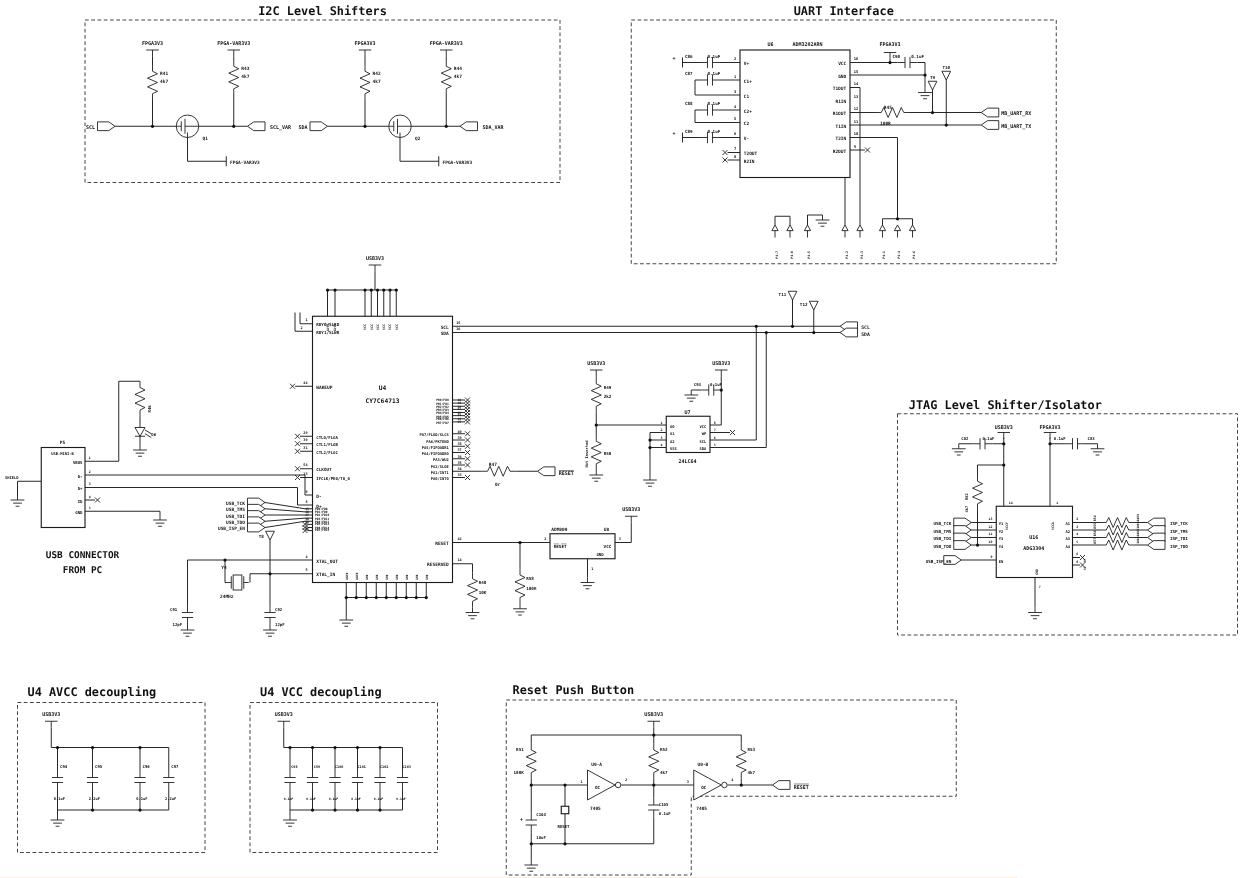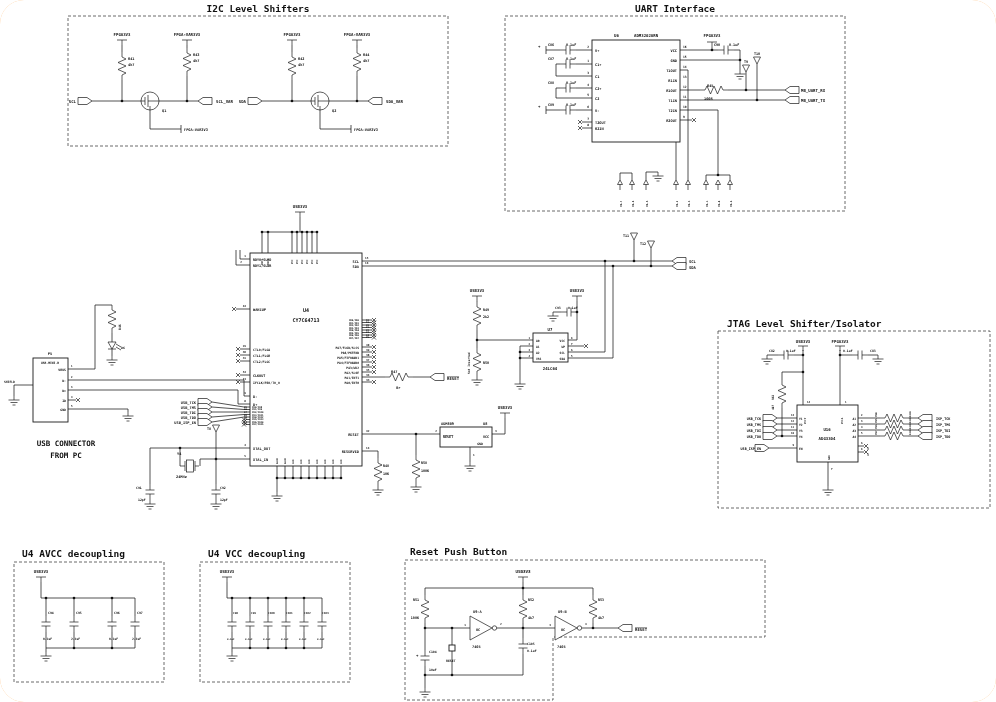--- a/index.html
+++ b/index.html
@@ -1,16 +1,16 @@
 <!DOCTYPE html>
 <html><head>
 <meta charset="utf-8">
 <style>
   html,body{margin:0;padding:0;background:#fff;}
-  #page{position:relative;width:996px;height:702px;background:#fdba74;overflow:hidden;border-radius:24px;}
+  #page{position:relative;width:996px;height:702px;background:#fdba74;overflow:hidden;}
   svg{display:block;}
   .wires{stroke:#1a1a1a;stroke-width:.75;fill:none;}
   .chipbody{stroke:#1a1a1a;stroke-width:.9;fill:#fff;}
   .secbox{stroke:#444;stroke-width:.8;fill:none;stroke-dasharray:3,2;}
   #parts-g{stroke:#1a1a1a;stroke-width:.7;fill:none;}
   #labels-g text{fill:#111;font-family:"DejaVu Sans Mono","Liberation Mono",monospace;font-weight:700;}
   .ov{text-decoration:overline;}
 </style>
 </head>
 <body>

